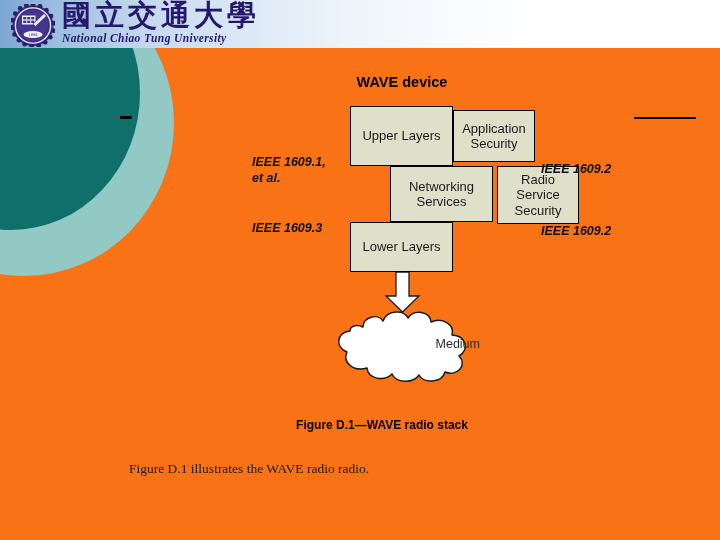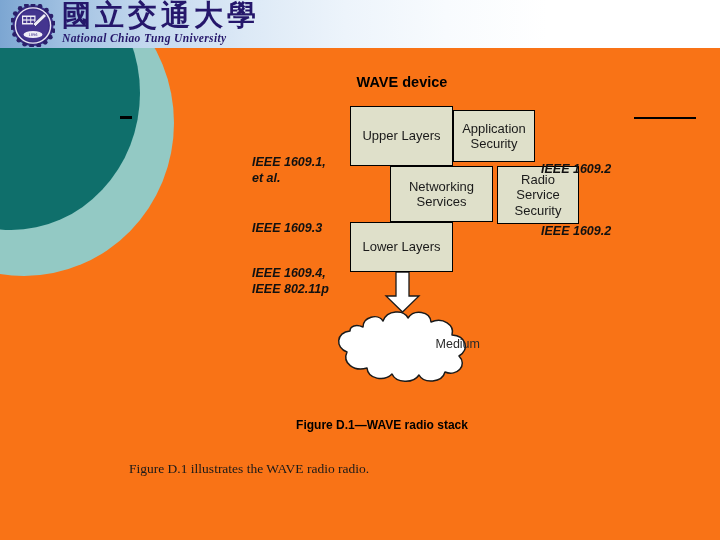--- a/index.html
+++ b/index.html
@@ -312,24 +312,20 @@
       </span>
     </div>
 
     <div class="side-label lbl-1609-1">
       <span>IEEE 1609.1,</span><br>
       <span>et al.</span>
     </div>
 
     <div class="side-label lbl-1609-3">IEEE 1609.3</div>
 
-    <div class="side-label lbl-1609-4">
-      <span>IEEE 1609.4,</span><br>
-      <span>IEEE 802.11p</span>
-    </div>
 
     <div class="side-label lbl-right-1">IEEE 1609.2</div>
     <div class="side-label lbl-right-2">IEEE 1609.2</div>
 
     <div class="arrow-down">
       <svg width="41" height="44" viewBox="0 0 41 44">
         <path d="M14 0 L27 0 L27 24 L37 24 L20.5 40 L4 24 L14 24 Z" fill="#ffffff" stroke="#1a1a1a" stroke-width="1.3" stroke-linejoin="miter"></path>
       </svg>
     </div>
 

